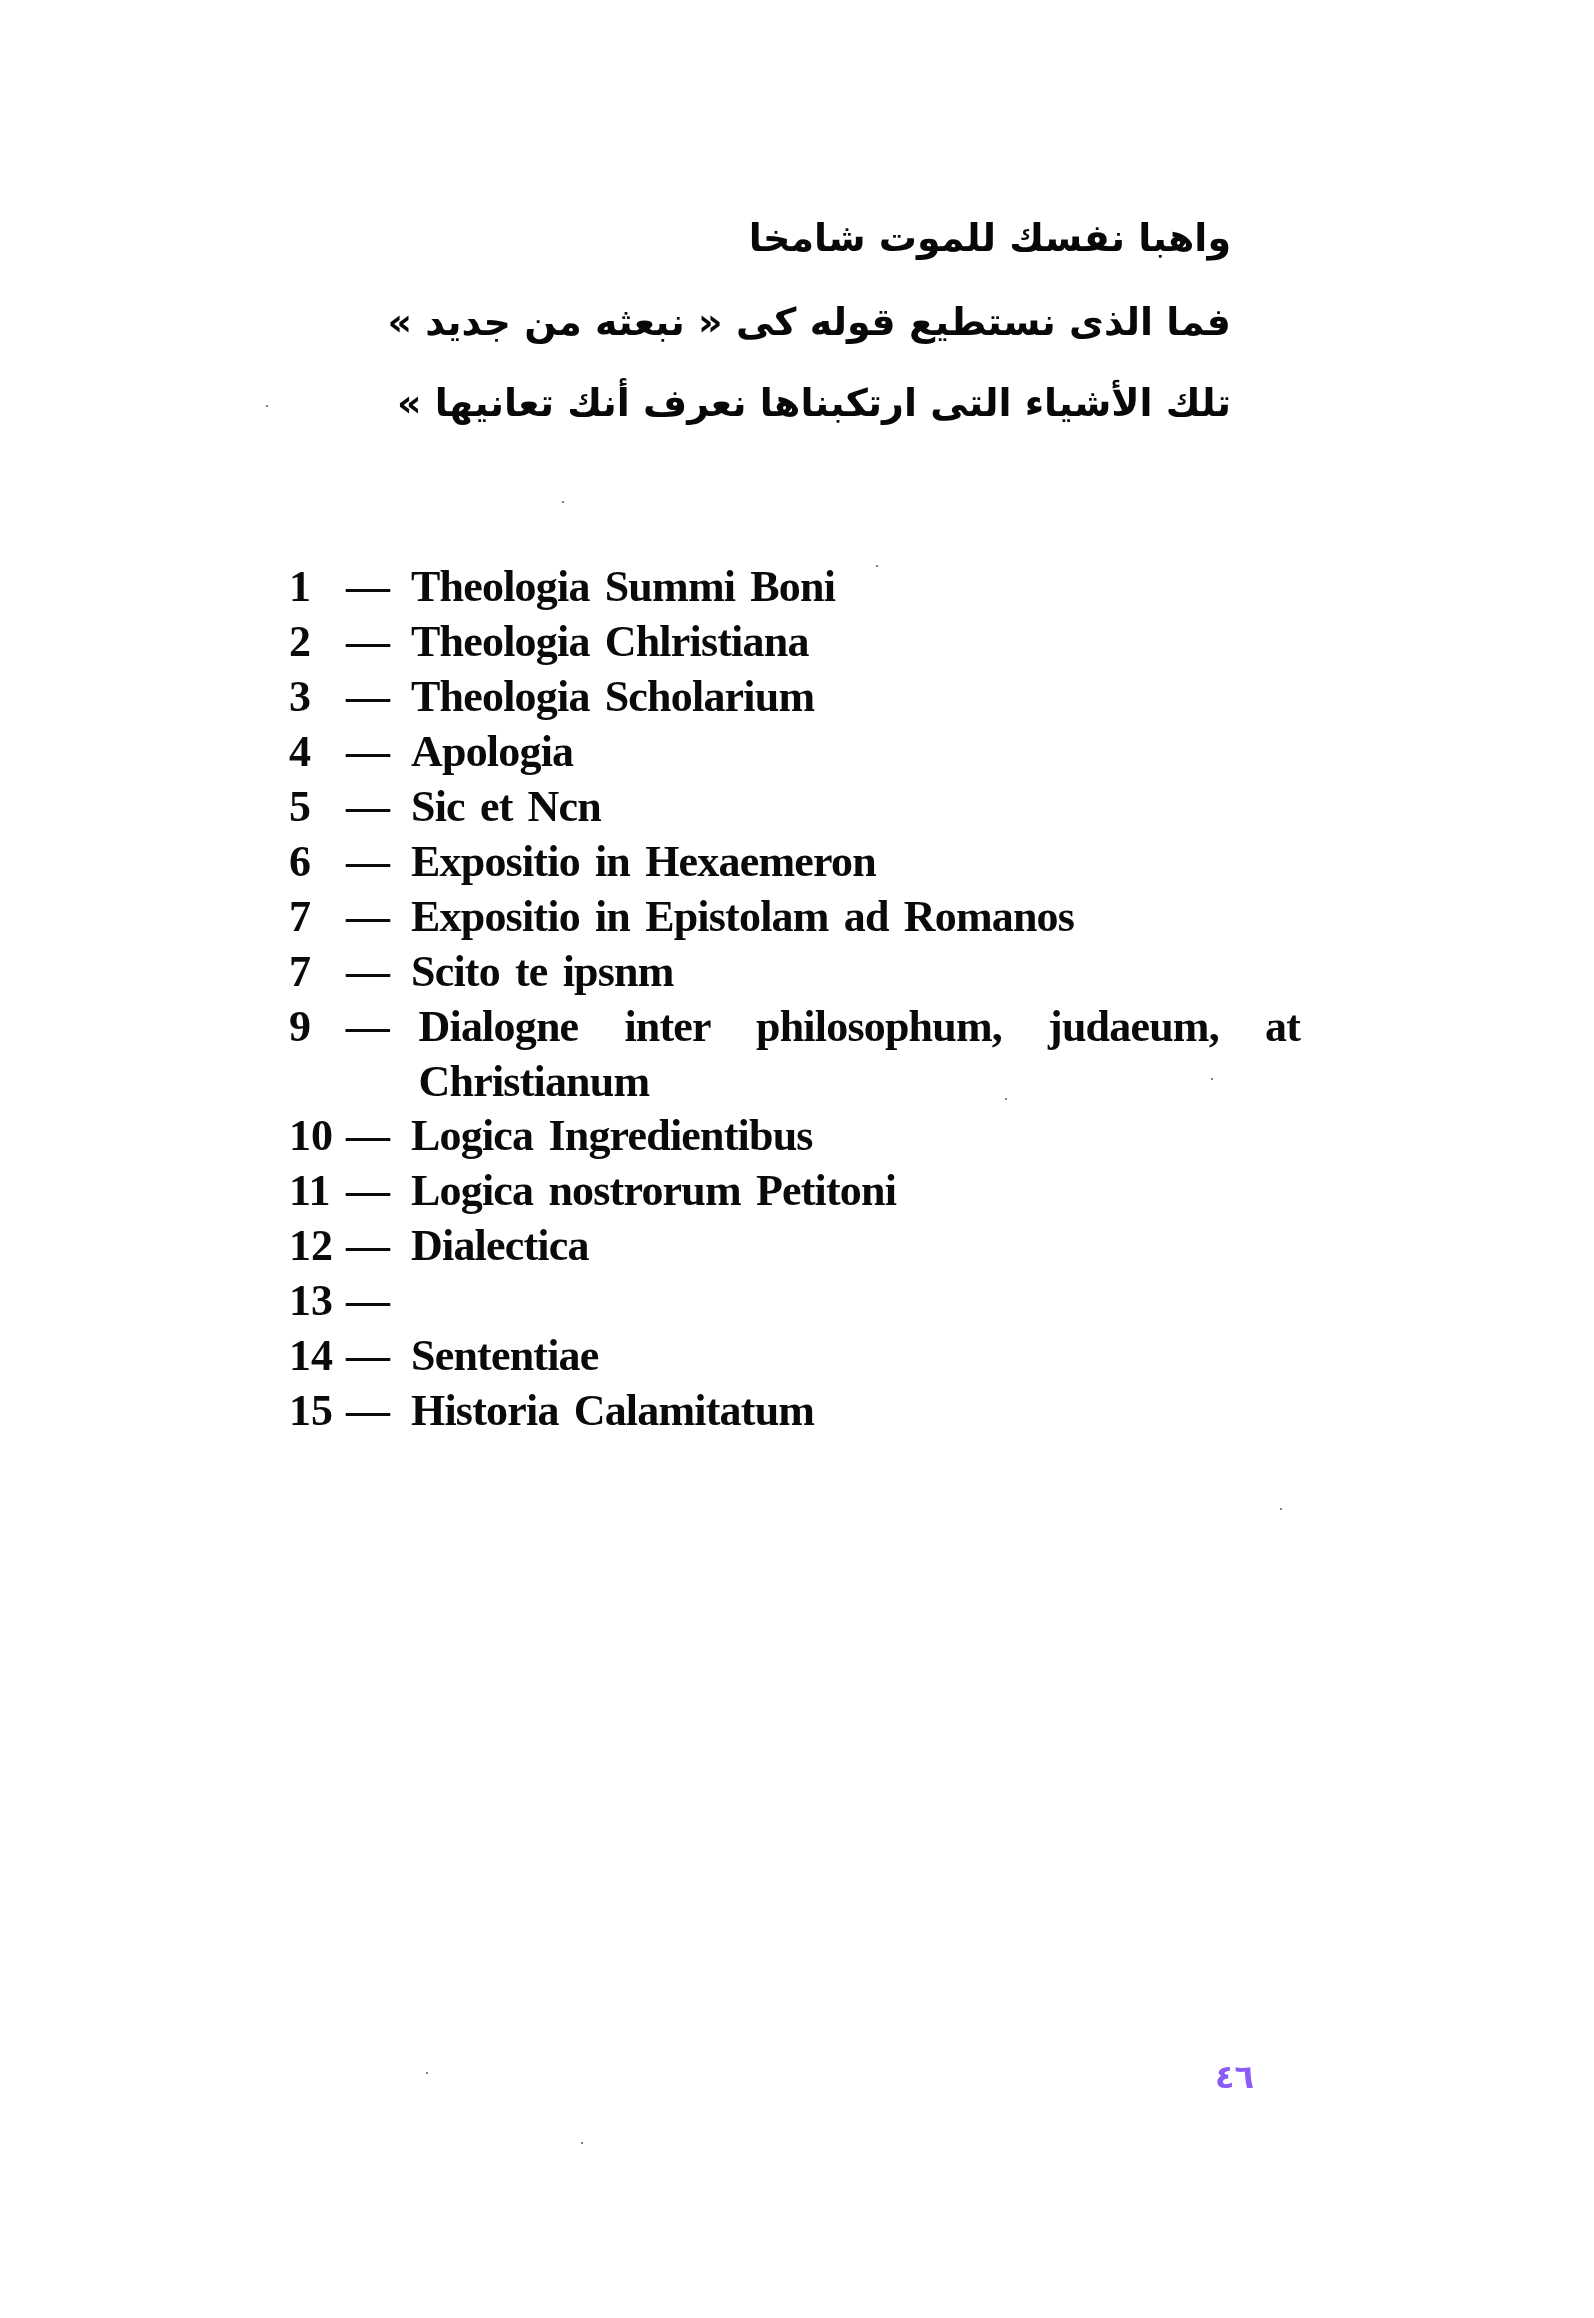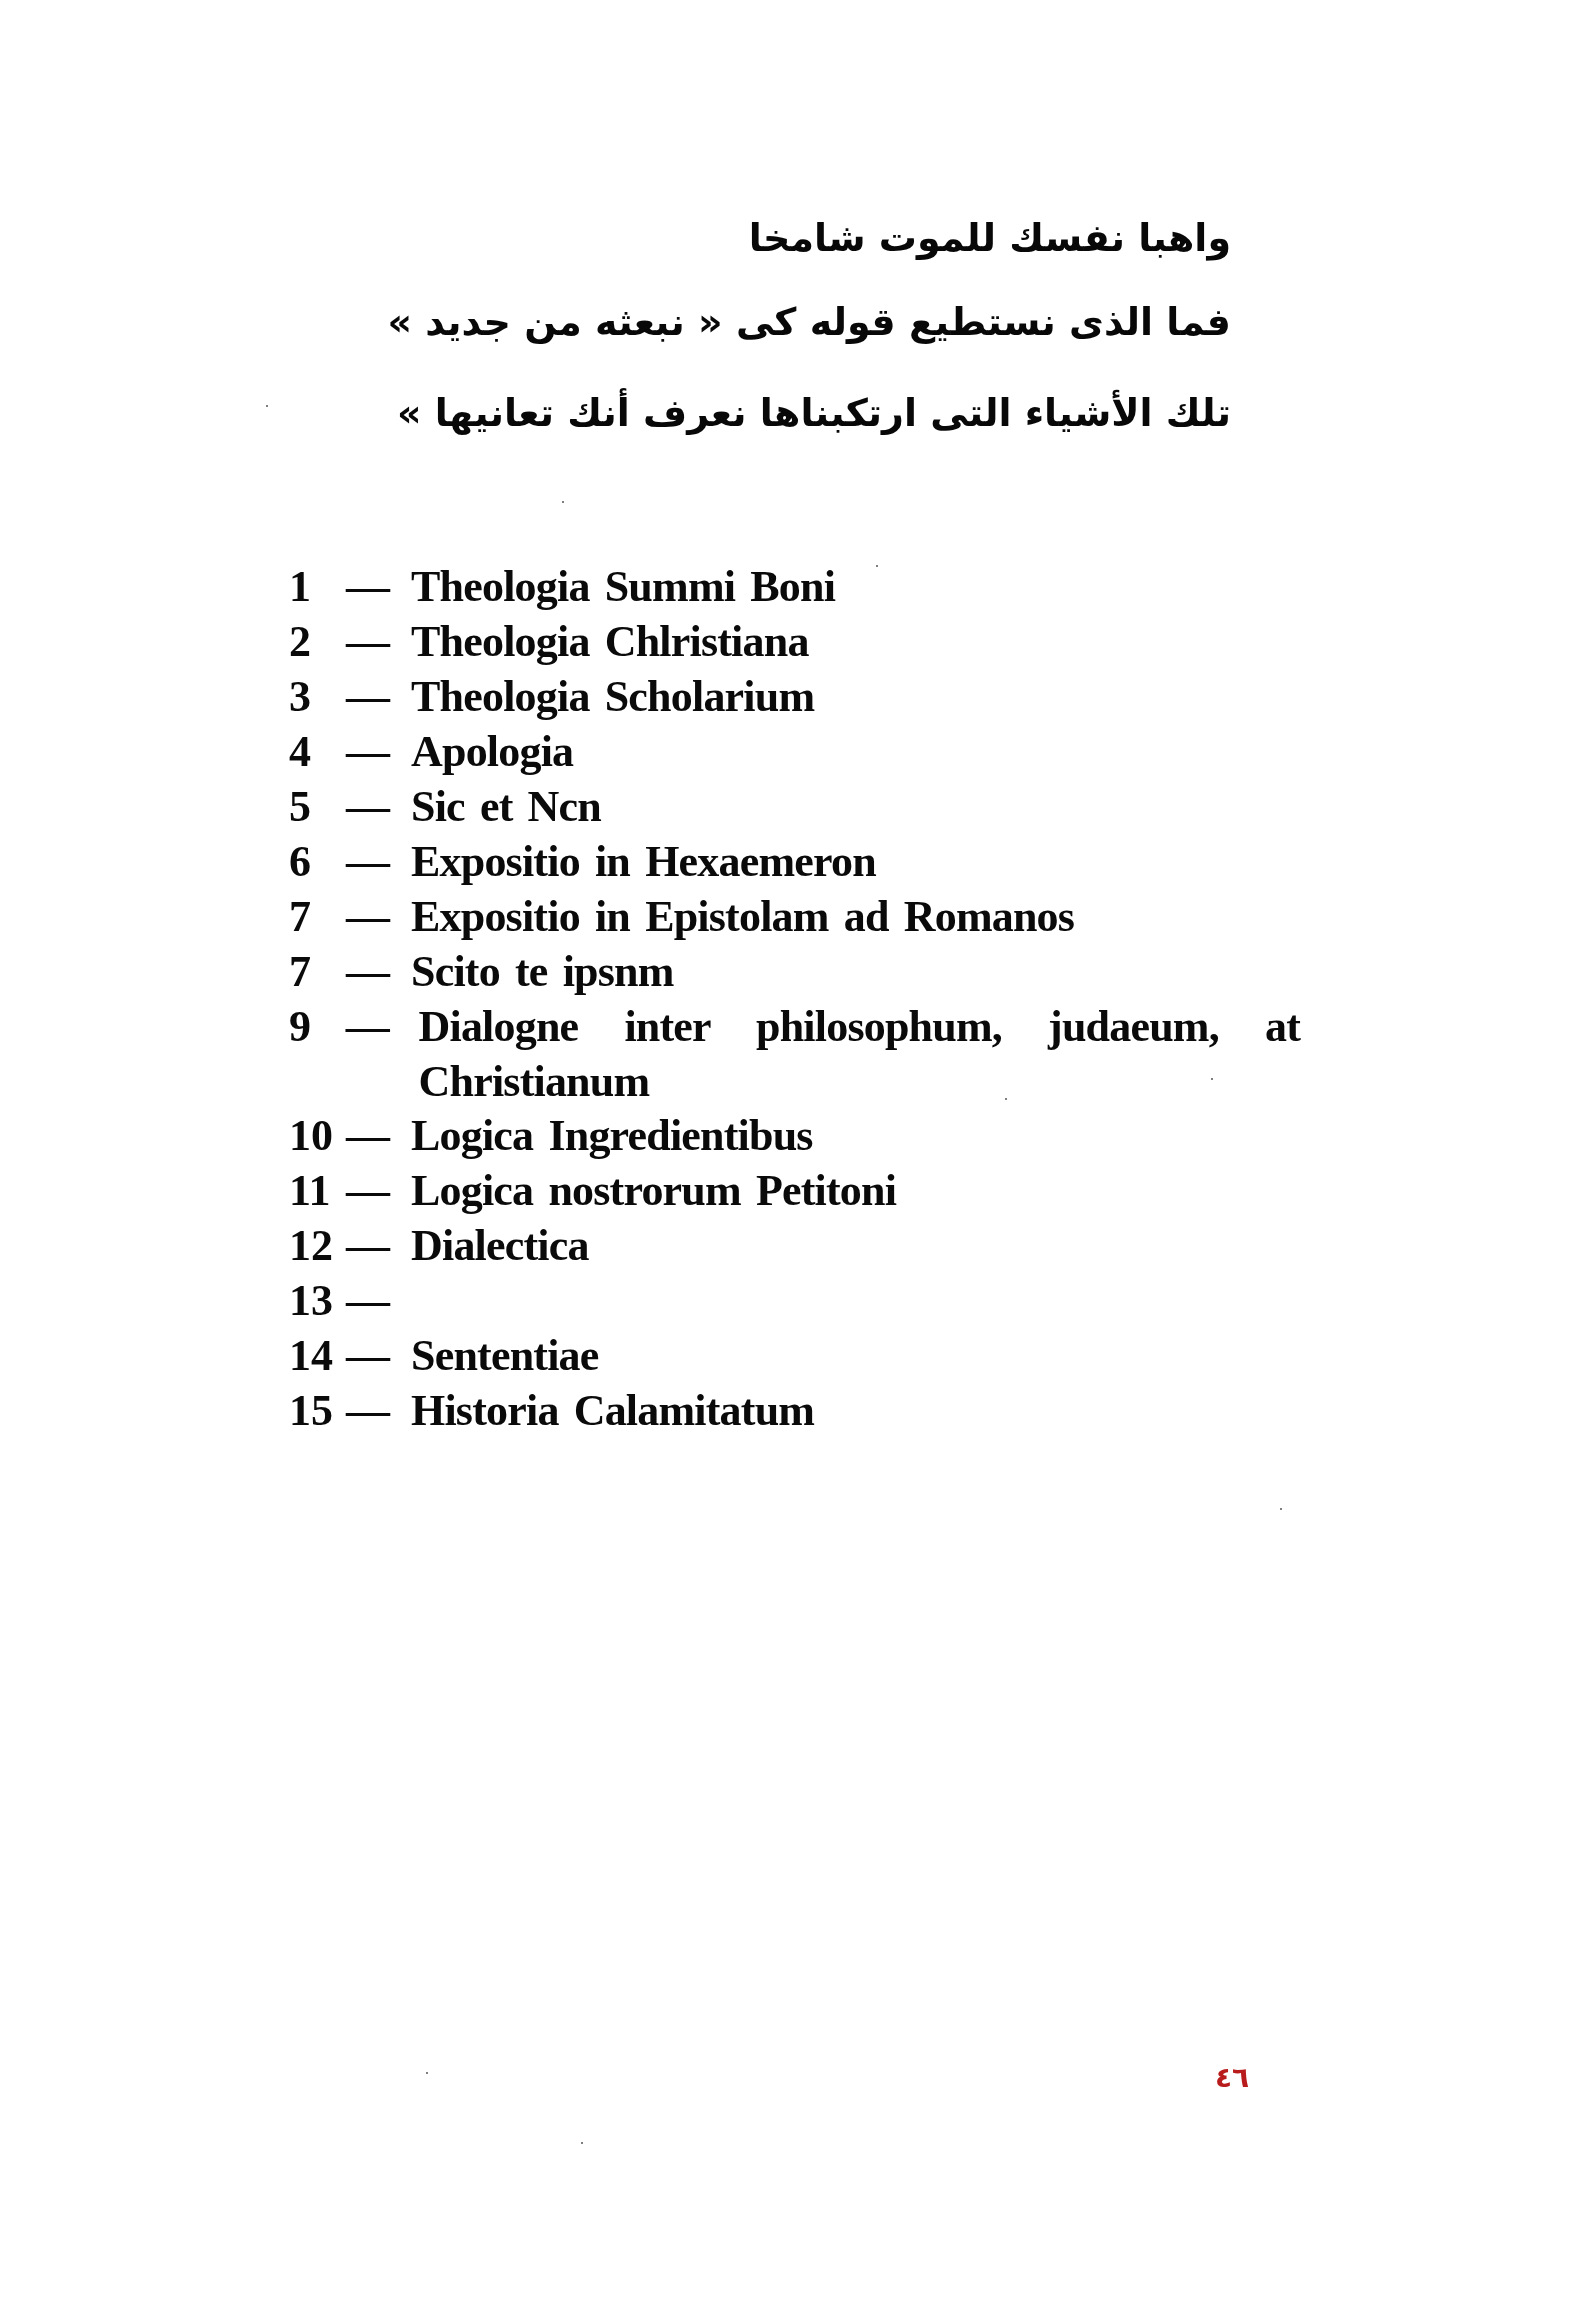--- a/index.html
+++ b/index.html
@@ -29,21 +29,21 @@
     font-family: "DejaVu Sans", sans-serif;
     font-weight: bold;
     font-size: 38px;
     line-height: 49px;
     white-space: nowrap;
     text-align: right;
     color: #080808;
   }
   .ar-1 { top: 214px; }
   .ar-2 { top: 298px; }
-  .ar-3 { top: 389px; }
+  .ar-3 { top: 379px; }
   .ar-4 { top: 461px; }
 
   
   .works {
     position: absolute;
     left: 289px;
     top: 559px;
     width: 1011px;
     margin: 0;
     padding: 0;
@@ -85,23 +85,23 @@
     word-spacing: 0;
     margin-left: 8px;
   }
 
   .page-number {
     position: absolute;
     left: 1215px;
     top: 2061px;
     font-family: "DejaVu Sans", sans-serif;
     font-weight: bold;
-    font-size: 28px;
+    font-size: 32px;
     line-height: 33px;
-    color: #b91c1c;
+    color: #8b5cf6;
   }
   .speck {
     position: absolute;
     width: 2.4px; height: 2.4px;
     background: #555;
     border-radius: 50%;
   }
 </style>
 </head>
 <body>

